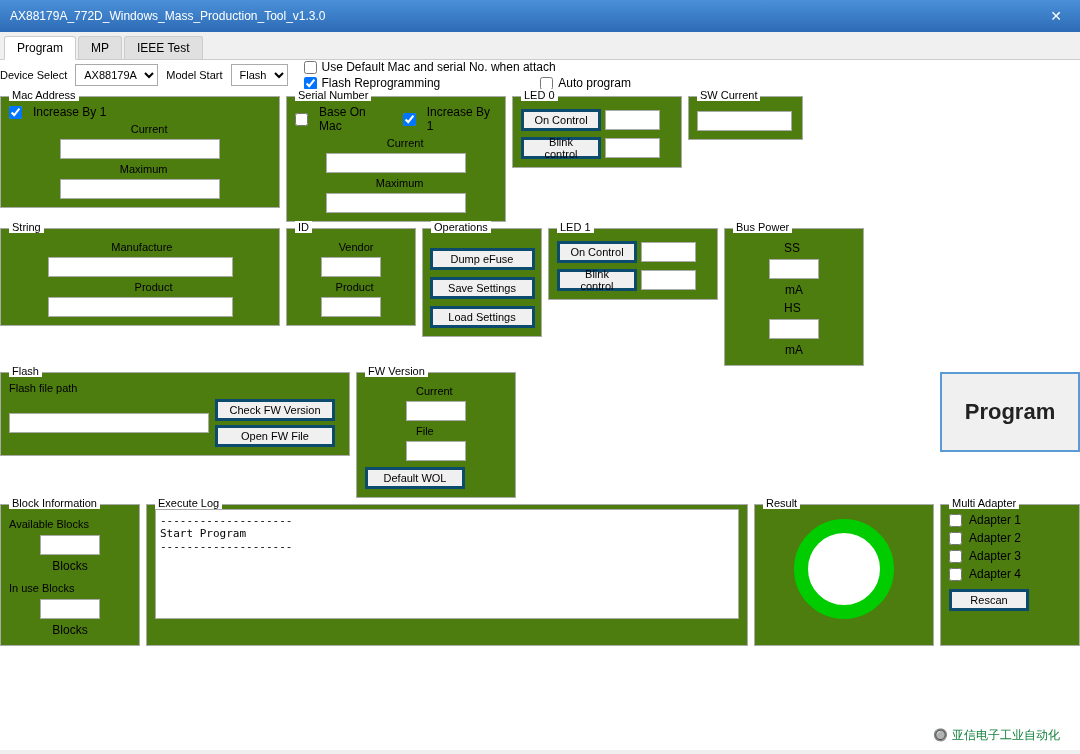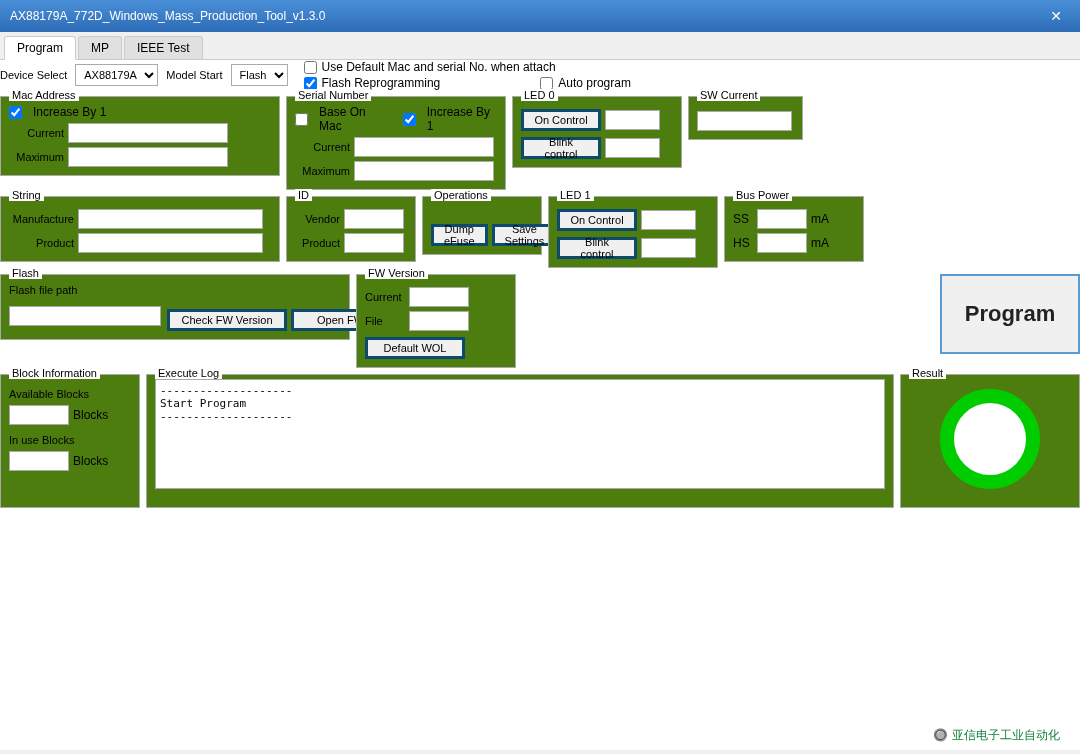--- a/index.html
+++ b/index.html
@@ -114,21 +114,21 @@
     .swfilled-group { width: 115px; }
 
     .string-group { width: 280px; }
     .id-group { width: 130px; }
     .ops-group { width: 120px; }
     .led1-group { width: 170px; }
     .buspower-group { width: 140px; }
 
     .flash-group { width: 350px; }
 
-    .field-row { display: flex; align-items: center; gap: 4px; margin-top: 4px; }
+    .field-row { display: flex; align-items: center; gap: 4px; margin-top: 4px; flex-direction: column; }
     .field-label { width: 55px; font-size: 11px; text-align: right; }
 
     
     .led-row { display: flex; align-items: center; gap: 4px; margin-top: 4px; }
     
     
     .program-btn {
       background: #f0f0f0;
       border: 2px solid #5b9bd5;
       font-size: 22px;
@@ -311,21 +311,21 @@
         <input type="text" style="width: 60px;">
       </div>
       <div class="field-row">
         <span class="field-label" style="width:45px;">Product</span>
         <input type="text" style="width: 60px;">
       </div>
     </div>
 
     <div class="group-box ops-group">
       <span class="group-title">Operations</span>
-      <div style="display:flex; gap:4px; margin-top:20px; align-items:center;">
+      <div style="display:flex; flex-direction:column; gap:4px; margin-top:12px; align-items:center;">
         <button class="ops-btn">Dump eFuse</button>
         <button class="ops-btn">Save Settings</button>
         <button class="ops-btn">Load Settings</button>
       </div>
     </div>
 
     <div class="group-box led1-group">
       <span class="group-title">LED 1</span>
       <div class="led-row" style="margin-top:8px;">
         <button style="width:80px;">On Control</button>
@@ -355,21 +355,21 @@
 
   <div class="row">
 
     <div class="group-box flash-group">
       <span class="group-title">Flash</span>
       <div style="margin-top:4px;">
         <span style="font-size:11px;">Flash file path</span>
       </div>
       <div style="display:flex; gap:6px; margin-top:4px; align-items:center;">
         <input type="text" style="width: 200px;">
-        <div style="display:flex; flex-direction:row; gap:4px;margin-top:8px;">
+        <div style="display:flex; flex-direction:column; gap:4px;">
           <button style="width:120px;">Check FW Version</button>
           <button style="width:120px;">Open FW File</button>
         </div>
       </div>
     </div>
 
     <div class="group-box" style="width:160px;">
       <span class="group-title">FW Version</span>
       <div class="field-row" style="margin-top:8px;">
         <span style="width:40px; font-size:11px;">Current</span>
@@ -418,20 +418,42 @@
 </textarea>
     </div>
 
     <div class="group-box" style="width:180px;">
       <span class="group-title">Result</span>
       <div class="result-circle-container">
         <div class="result-circle"></div>
       </div>
     </div>
 
+    <div class="group-box multi-adapter-group">
+      <span class="group-title">Multi Adapter</span>
+      <div class="adapter-row">
+        <input type="checkbox" style="">
+        <span>Adapter 1</span>
+      </div>
+      <div class="adapter-row">
+        <input type="checkbox" style="">
+        <span>Adapter 2</span>
+      </div>
+      <div class="adapter-row">
+        <input type="checkbox" style="">
+        <span>Adapter 3</span>
+      </div>
+      <div class="adapter-row">
+        <input type="checkbox" style="">
+        <span>Adapter 4</span>
+      </div>
+      <div style="margin-top:6px; text-align:center;">
+        <button class="rescan-btn">Rescan</button>
+      </div>
+    </div>
 
   </div>
 
 </div>
 
 <div class="watermark">
   <span>🔘 </span><span>亚信电子工业自动化</span>
 </div>
 
 </body></html>

